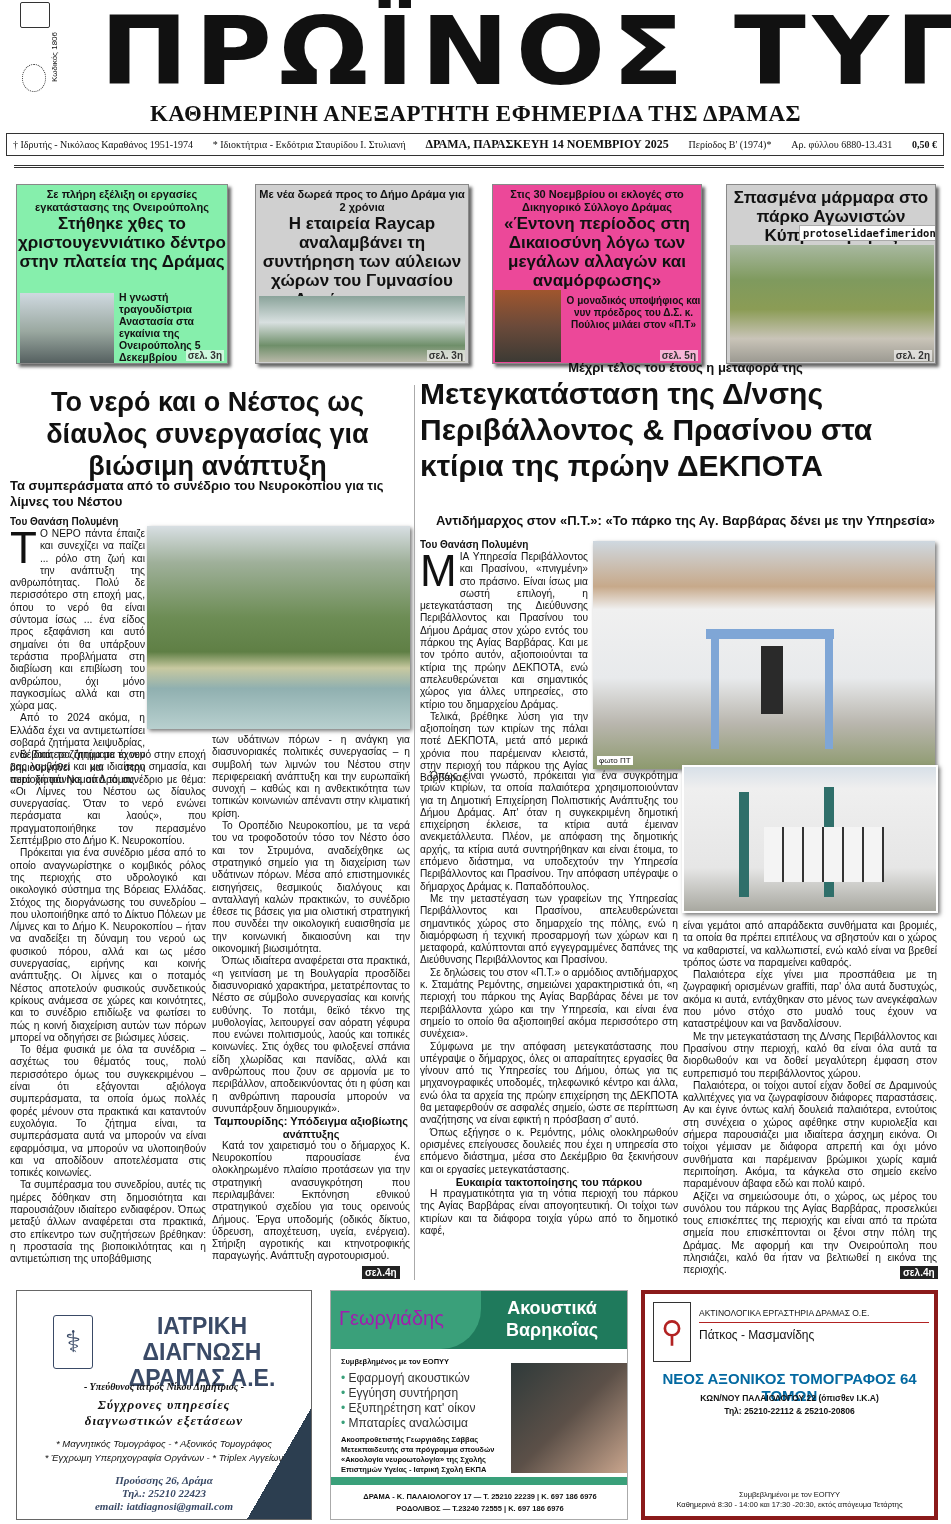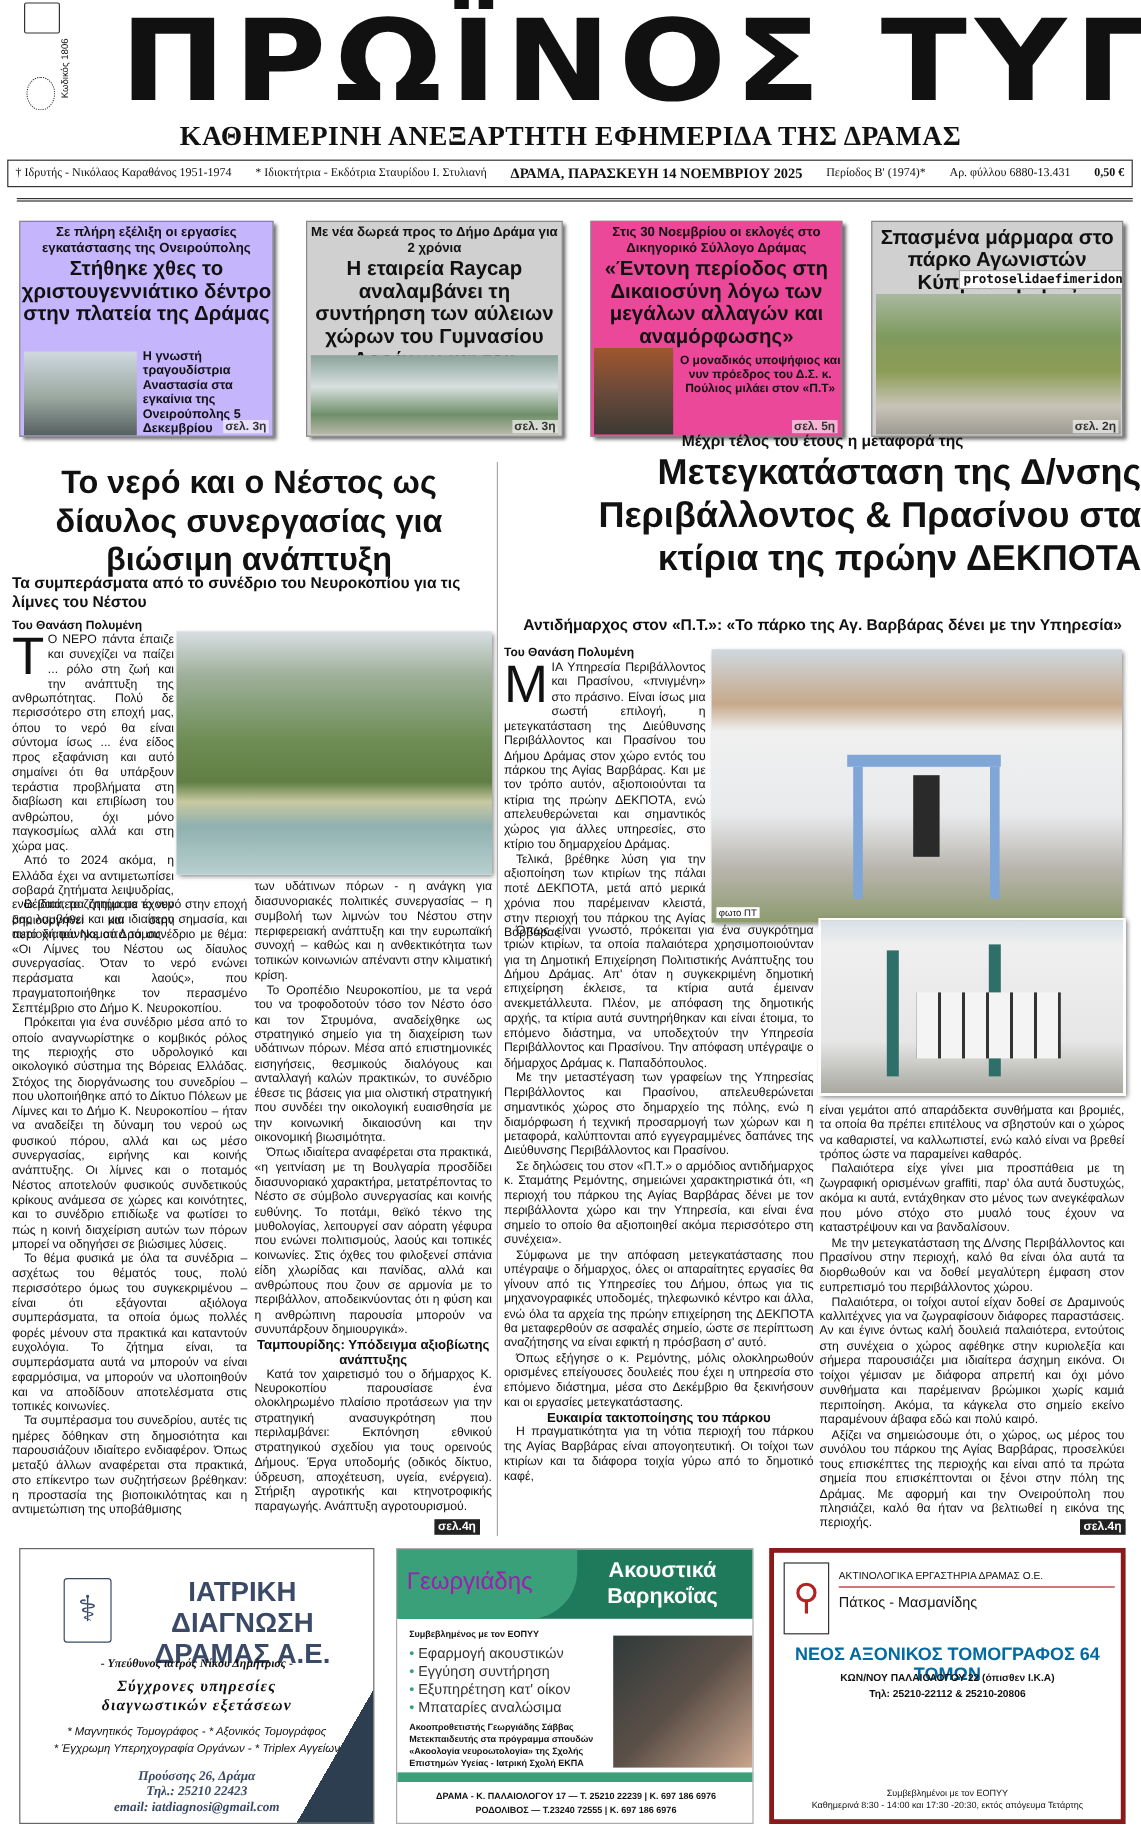--- a/index.html
+++ b/index.html
@@ -23,21 +23,21 @@
 
 .h-left{left:0;width:415px;top:386px;text-align:center;font-size:27px;font-weight:bold;line-height:32px}
 .sub-left{left:10px;width:405px;top:478px;font-size:13px;font-weight:bold;line-height:16px}
 .byline{font-size:10px;font-weight:bold}
 .col{font-size:10.2px;line-height:12.3px;text-align:justify;hyphens:auto}
 .col p{text-indent:10px}
 .col .mid-h{text-align:center;font-weight:bold;font-size:11px;text-indent:0}
 .dropcap{float:left;font-size:44px;line-height:36px;margin:2px 3px 0 0;font-weight:normal}
 .vline{left:414px;top:385px;height:895px;border-left:1px solid #aaa}
 .kicker-r{left:420px;width:531px;top:360px;text-align:center;font-size:13px;font-weight:bold}
-.h-right{left:420px;width:531px;top:376px;text-align:right;font-size:30px;font-weight:bold;line-height:36px}
+.h-right{left:420px;width:531px;top:376px;text-align:left;font-size:30px;font-weight:bold;line-height:36px}
 .sub-right{left:420px;width:531px;top:513px;text-align:center;font-size:13px;font-weight:bold}
 .badge{display:inline-block;background:#222;color:#fff;font-size:10px;font-weight:bold;padding:1px 3px}
 
 .ad{top:1290px;height:230px;border:1px solid #666;overflow:hidden}
 </style>
 </head>
 <body>
 
 <div class="abs stamp">
   <div class="s1"></div>
@@ -49,21 +49,21 @@
 <div class="abs infobar">
   <span>† Ιδρυτής - Νικόλαος Καραθάνος 1951-1974</span>
   <span>* Ιδιοκτήτρια - Εκδότρια Σταυρίδου Ι. Στυλιανή</span>
   <span class="date">ΔΡΑΜΑ, ΠΑΡΑΣΚΕΥΗ 14 ΝΟΕΜΒΡΙΟΥ 2025</span>
   <span>Περίοδος Β' (1974)*</span>
   <span>Αρ. φύλλου 6880-13.431</span>
   <span style="font-weight:bold">0,50 €</span>
 </div>
 <div class="abs rule" style="top:165px"></div>
 
-<div class="abs teaser" style="left:16px;width:212px;background:#c4b5fd">
+<div class="abs teaser" style="left:16px;width:212px;background:#86efac">
   <div class="kick">Σε πλήρη εξέλιξη οι εργασίες εγκατάστασης της Ονειρούπολης</div>
   <div class="head">Στήθηκε χθες το χριστουγεννιάτικο δέντρο στην πλατεία της Δράμας</div>
   <div class="photo" style="left:3px;top:108px;width:94px;height:70px;background:linear-gradient(#cfd9e0,#9aa8a0 55%,#556060)"></div>
   <div style="position:absolute;left:102px;top:106px;width:105px;text-align:left;font-size:10.5px;font-weight:bold;line-height:12px">Η γνωστή τραγουδίστρια Αναστασία στα εγκαίνια της Ονειρούπολης 5 Δεκεμβρίου</div>
   <span class="pageref">σελ. 3η</span>
 </div>
 
 <div class="abs teaser" style="left:255px;width:214px;background:#d0d0d0">
   <div class="kick">Με νέα δωρεά προς το Δήμο Δράμα για 2 χρόνια</div>
   <div class="head">Η εταιρεία Raycap αναλαμβάνει τη συντήρηση των αύλειων χώρων του Γυμνασίου Αρρένων και του Κολυμβητηρίου</div>

